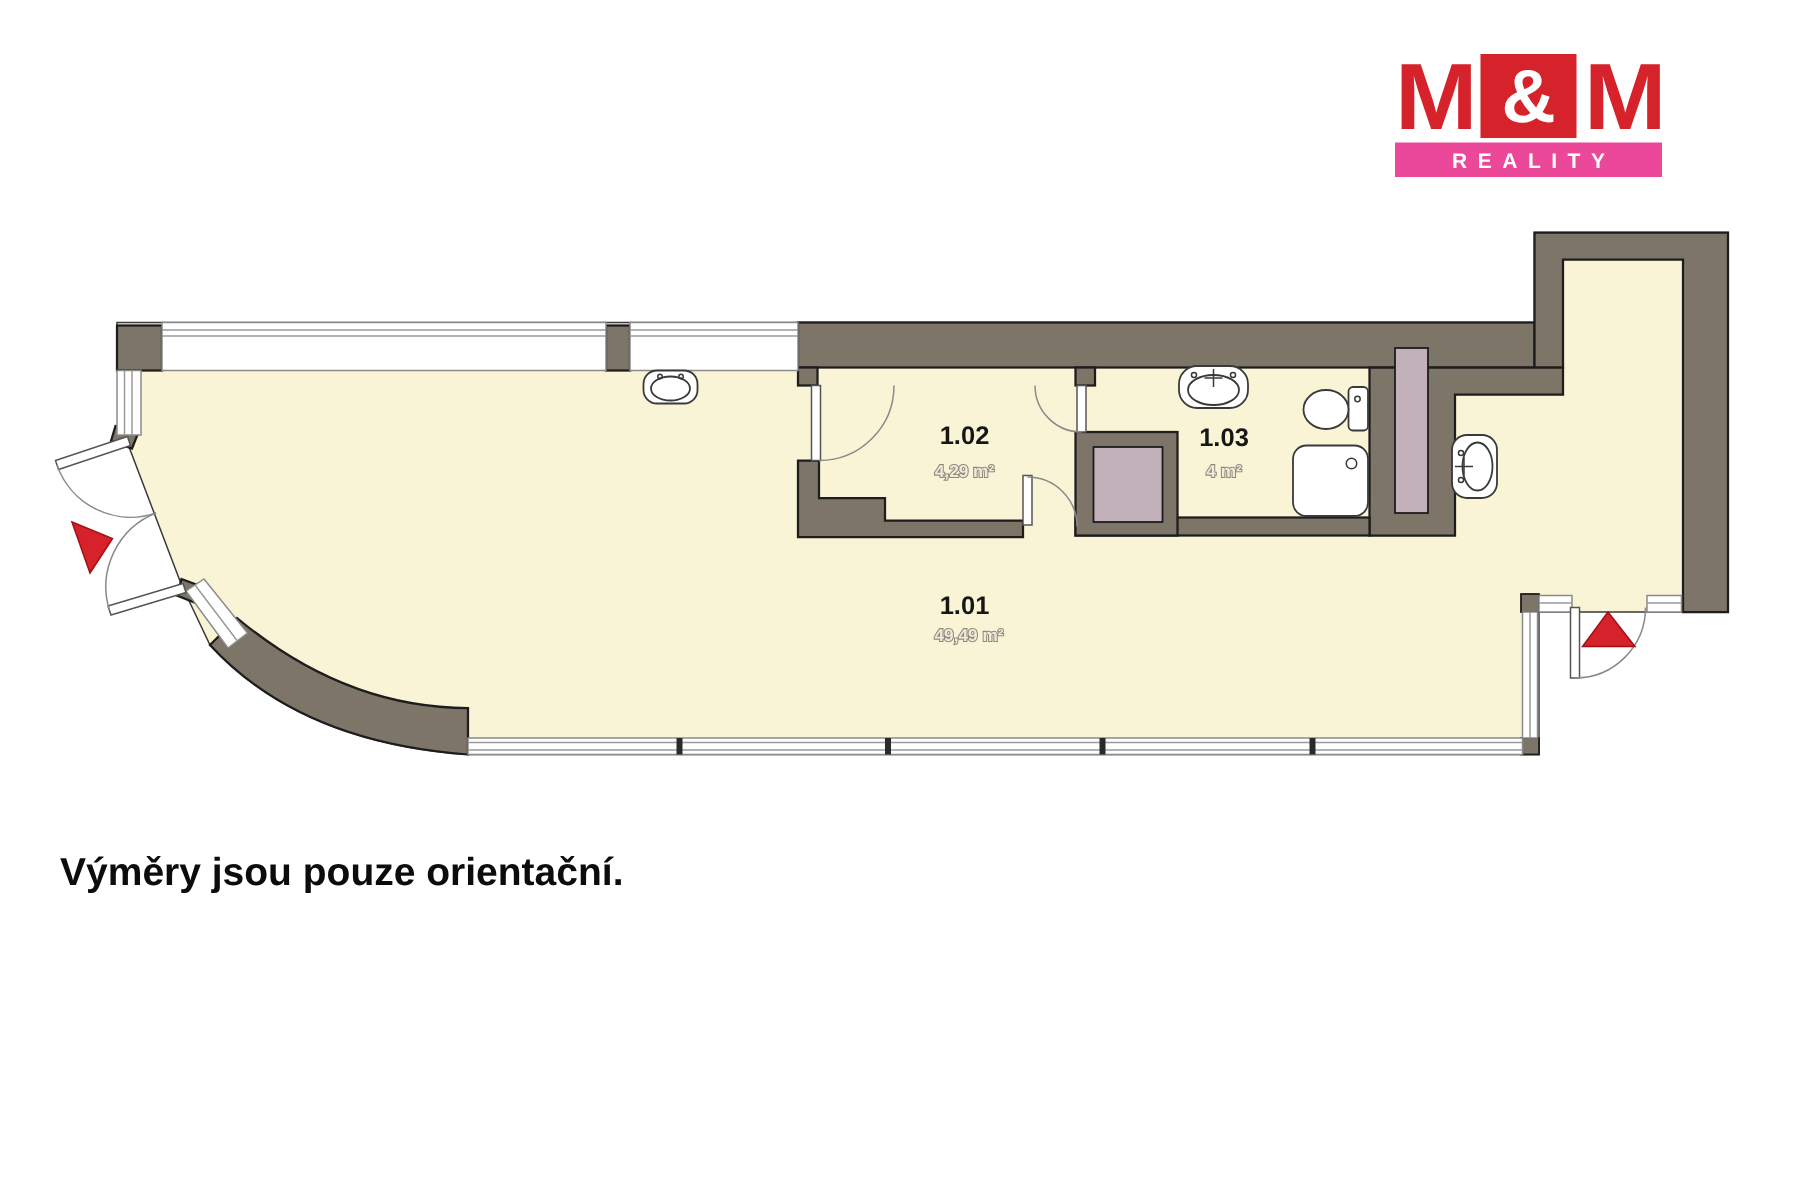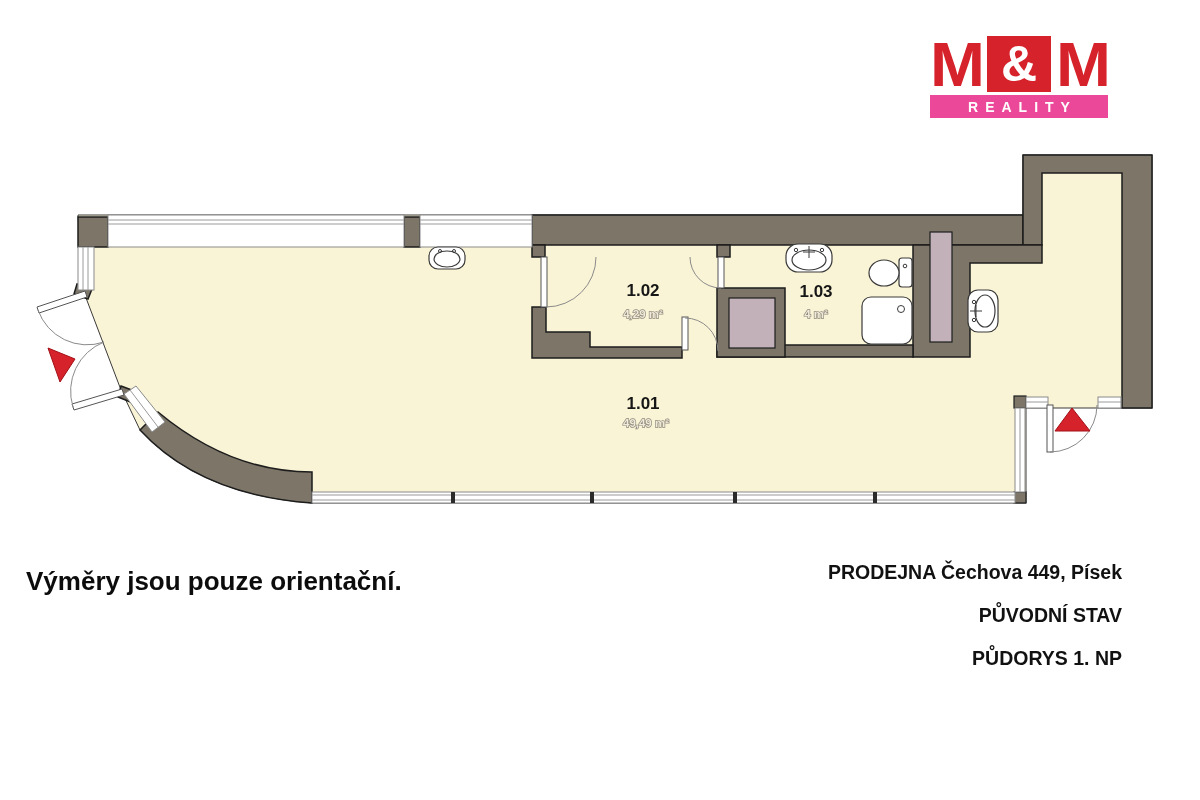--- a/index.html
+++ b/index.html
@@ -34,21 +34,21 @@
           transform:scaleY(.95);letter-spacing:-3px;}
   .logo-amp{background:#d6222a;width:64px;height:56px;display:flex;align-items:center;
             justify-content:center;margin:0 -10px;z-index:1;}
   .logo-amp span{color:#ffffff;font-weight:bold;font-size:50px;line-height:56px;}
   .logo-band{margin-top:3px;background:#ec4899;height:23px;display:flex;align-items:center;
              justify-content:center;}
   .logo-band span{color:#ffffff;font-weight:bold;font-size:14px;letter-spacing:7px;
                   text-indent:7px;white-space:nowrap;}
 
   
-  .disclaimer{position:absolute;left:26px;top:566px;font-size:26px;font-weight:bold;color:#0c0c0c;}
+  .disclaimer{position:absolute;left:40px;top:566px;font-size:26px;font-weight:bold;color:#0c0c0c;}
   .titles{position:absolute;right:78px;top:551px;text-align:right;font-weight:bold;
           font-size:19.5px;line-height:43px;color:#111;}
   .watermark{position:absolute;right:10px;top:752px;font-size:32px;font-weight:bold;
              letter-spacing:1px;color:rgba(220,220,220,0.25);
              -webkit-text-stroke:1.6px #c9c9c9;}
 </style>
 </head>
 <body>
 
 <div class="canvas">
@@ -175,19 +175,14 @@
       <text class="rnum" x="643" y="409">1.01</text>
       <text class="rarea" x="646" y="427">49,49 m²</text>
       <text class="rnum" x="643" y="296">1.02</text>
       <text class="rarea" x="643" y="318">4,29 m²</text>
       <text class="rnum" x="816" y="297">1.03</text>
       <text class="rarea" x="816" y="318">4 m²</text>
     </g>
   </svg>
 
   <div class="disclaimer">Výměry jsou pouze orientační.</div>
-  <div class="titles">
-    <div>PRODEJNA Čechova 449, Písek</div>
-    <div>PŮVODNÍ STAV</div>
-    <div>PŮDORYS 1. NP</div>
-  </div>
 
 </div>
 
 </body></html>

